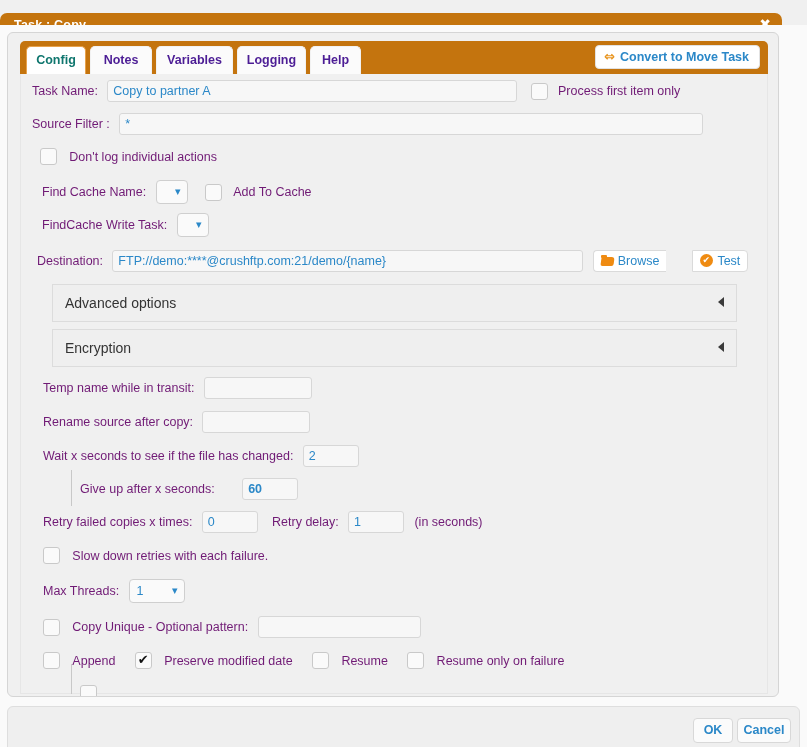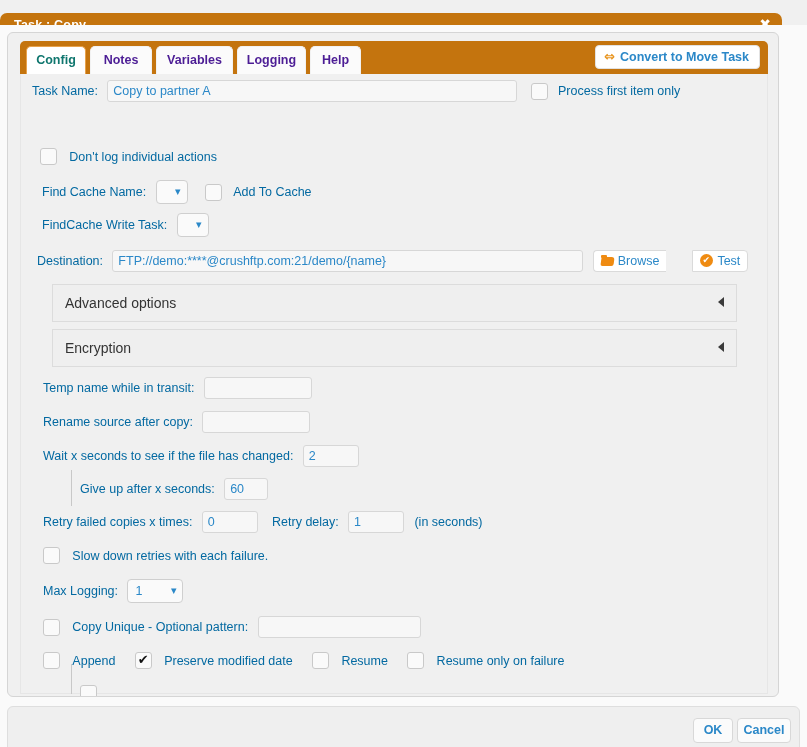--- a/index.html
+++ b/index.html
@@ -157,21 +157,21 @@
     box-sizing: border-box;
   }
   #form {
     position: relative;
     width: 100%;
     height: 100%;
   }
 
   .row { position: absolute; white-space: nowrap; }
   .lbl {
-    color: #0369a1;
+    color: #701a75;
     font-size: 12.5px;
     vertical-align: middle;
   }
 
   input.txt {
     background: #f7f7f7;
     border: 1px solid #d7d7d7;
     border-radius: 3px;
     color: #2b88c8;
     font-family: "Liberation Sans", sans-serif;
@@ -386,20 +386,24 @@
       <div id="content">
         <div id="form">
 
           <div class="row" style="left:11px; top:6px;">
             <span class="lbl">Task Name:</span>
             <input class="txt" type="text" style="width: 410px; margin-left: 6px;" value="Copy to partner A">
             <span class="cbx" style="margin-left:10px;"></span>
             <span class="lbl" style="margin-left:7px;">Process first item only</span>
           </div>
 
+          <div class="row" style="left:11px; top:39px;">
+            <span class="lbl">Source Filter :</span>
+            <input class="txt" type="text" style="width: 584px; margin-left: 6px;" value="*">
+          </div>
 
           <div class="row" style="left:19px; top:74px;">
             <span class="cbx"></span>
             <span class="lbl" style="margin-left:9px;">Don't log individual actions</span>
           </div>
 
           <div class="row" style="left:21px; top:106px;">
             <span class="lbl">Find Cache Name:</span>
             <span class="sel" style="width:32px; margin-left:6px;">
               <span class="caret">▾</span>
@@ -447,38 +451,38 @@
 
           <div class="row" style="left:22px; top:371px;">
             <span class="lbl">Wait x seconds to see if the file has changed:</span>
             <input class="txt" type="text" style="width: 56px; margin-left: 6px;" value="2">
           </div>
 
           <div class="indent-line" style="left:50px; top:396px; height:36px;"></div>
 
           <div class="row" style="left:59px; top:404px;">
             <span class="lbl">Give up after x seconds:</span>
-            <input class="txt" type="text" style="width: 44px; margin-left: 6px;" value="60">
+            <input class="txt" type="text" style="width: 56px; margin-left: 24px; font-weight: bold;" value="60">
           </div>
 
           <div class="row" style="left:22px; top:437px;">
             <span class="lbl">Retry failed copies x times:</span>
             <input class="txt" type="text" style="width: 56px; margin-left: 6px;" value="0">
             <span class="lbl" style="margin-left:11px;text-align:right;">Retry delay:</span>
             <input class="txt" type="text" style="width: 56px; margin-left: 6px;" value="1">
             <span class="lbl" style="margin-left:7px;">(in seconds)</span>
           </div>
 
           <div class="row" style="left:22px; top:473px;">
             <span class="cbx"></span>
             <span class="lbl" style="margin-left:9px;">Slow down retries with each failure.</span>
           </div>
 
           <div class="row" style="left:22px; top:505px;">
-            <span class="lbl">Max Logging:</span>
+            <span class="lbl">Max Threads:</span>
             <span class="sel" style="width:56px; margin-left:6px;">
               <span>1</span>
               <span class="caret">▾</span>
             </span>
           </div>
 
           <div class="row" style="left:22px; top:542px;">
             <span class="cbx"></span>
             <span class="lbl" style="margin-left:9px;">Copy Unique - Optional pattern:</span>
             <input class="txt" type="text" style="width: 163px; margin-left: 7px;" value="">

